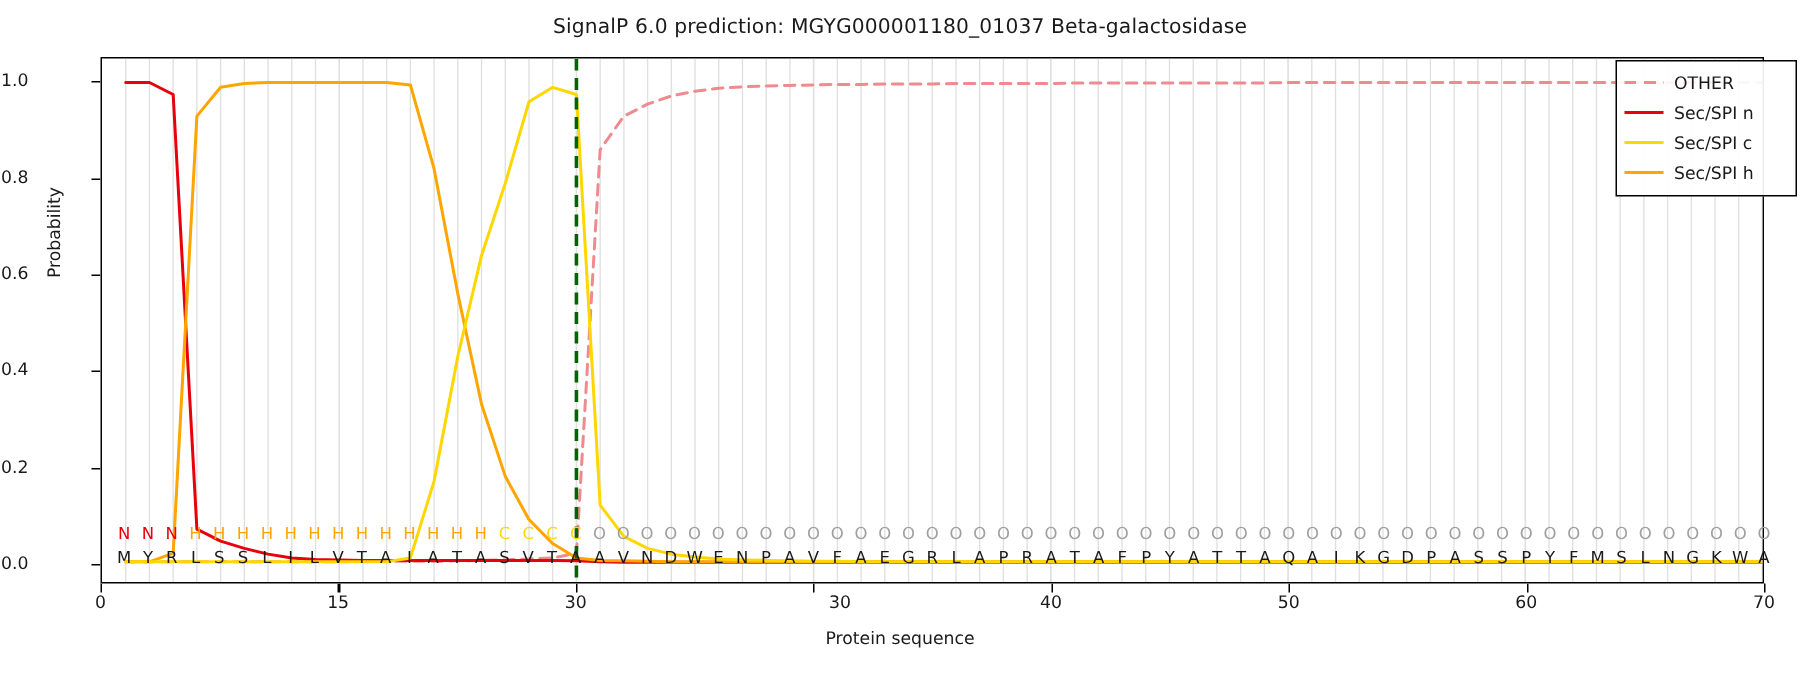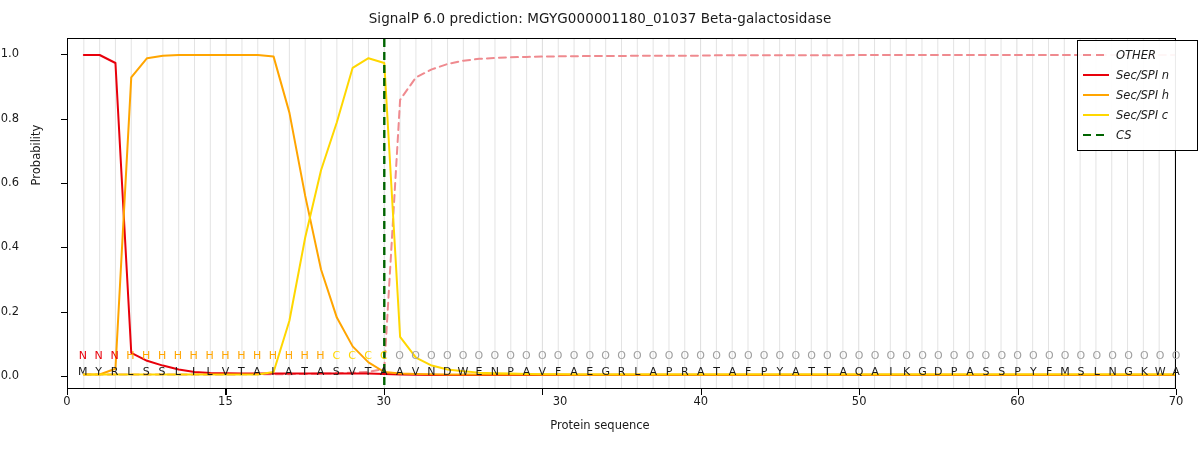--- a/index.html
+++ b/index.html
@@ -38,21 +38,21 @@
   .res-row{position:absolute;height:16px;}
   .res-cell{position:absolute;width:14px;text-align:center;font-size:11px;line-height:16px;}
   #region-row{top:348px;}
   #seq-row{top:364px;}
   #seq-row .res-cell{color:#1a1a1a;}
 
   
   #legend{
     position:absolute;left:1077px;top:40px;width:121px;
     border:1px solid #000;background:rgba(255,255,255,0.92);
-    padding:4px 5px 5px 5px;box-sizing:border-box;font-style:italic;
+    padding:4px 5px 5px 5px;box-sizing:border-box;
   }
   .legend-row{display:flex;align-items:center;height:20px;}
   .legend-swatch{width:26px;height:12px;margin-right:7px;flex:0 0 26px;position:relative;}
   .legend-swatch i{position:absolute;left:0;top:5px;width:26px;height:2.2px;display:block;}
   .legend-label{font-size:11.5px;color:#1a1a1a;white-space:nowrap;}
 </style>
 </head>
 <body>
 
 <div id="root">
@@ -332,31 +332,25 @@
         <span class="legend-label">OTHER</span>
       </div>
       <div class="legend-row">
         <span class="legend-swatch">
           <i style="background: rgb(232, 0, 11);"></i>
         </span>
         <span class="legend-label">Sec/SPI n</span>
       </div>
       <div class="legend-row">
         <span class="legend-swatch">
-          <i style="background: rgb(255, 165, 0);"></i>
-        </span>
-        <span class="legend-label">Sec/SPI h</span>
-      </div>
-      <div class="legend-row">
-        <span class="legend-swatch">
           <i style="background: rgb(255, 215, 0);"></i>
         </span>
         <span class="legend-label">Sec/SPI c</span>
       </div>
       <div class="legend-row">
         <span class="legend-swatch">
-          <i style="background: repeating-linear-gradient(to right, rgb(0, 100, 0) 0px, rgb(0, 100, 0) 8px, transparent 8px, transparent 13px);"></i>
+          <i style="background: rgb(255, 165, 0);"></i>
         </span>
-        <span class="legend-label">CS</span>
+        <span class="legend-label">Sec/SPI h</span>
       </div>
     </div>
 
 </div>
 
 </body></html>

